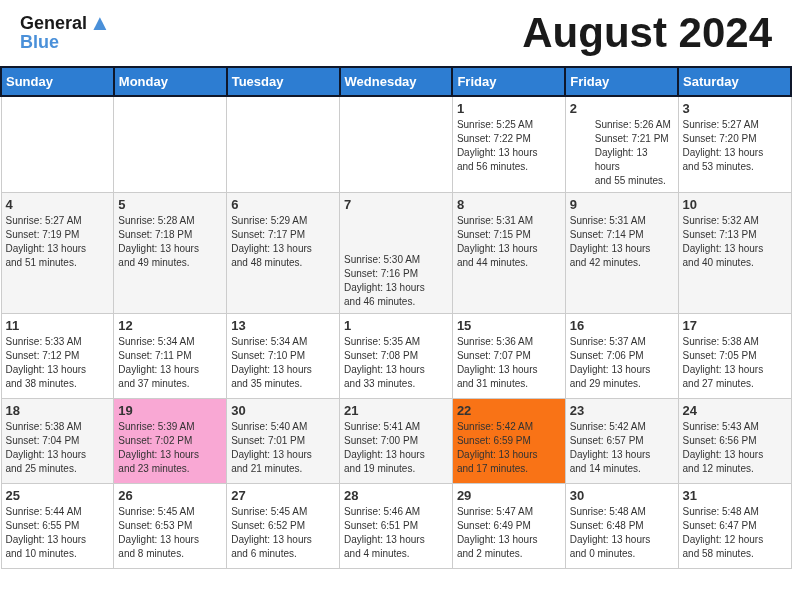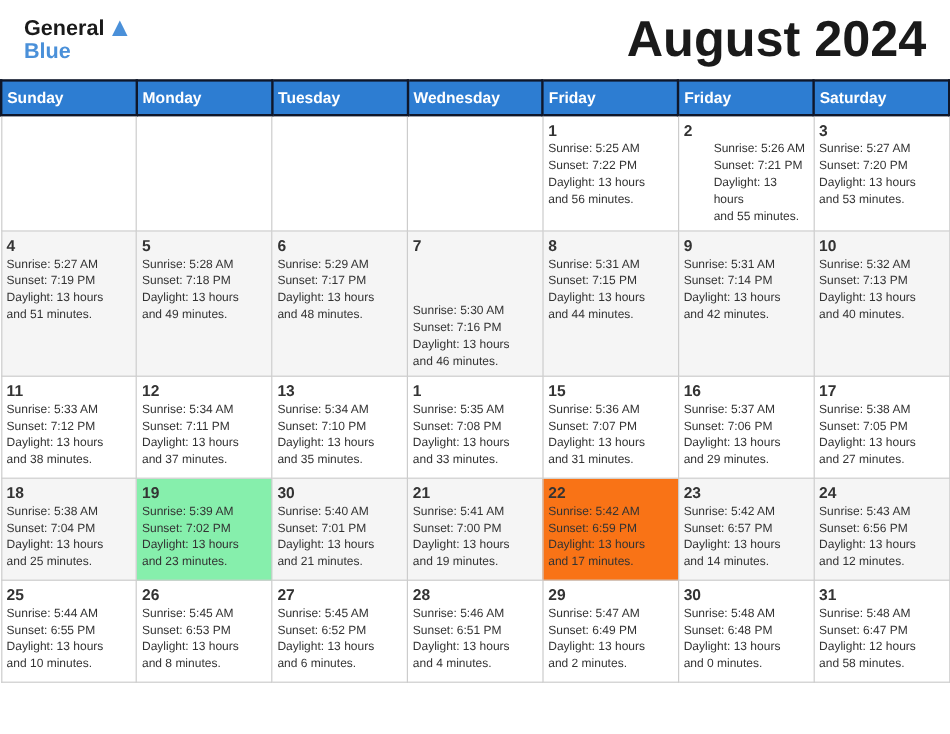--- a/index.html
+++ b/index.html
@@ -181,21 +181,21 @@
         </td>
       </tr>
       <tr class="week-row">
         <td style="background: rgb(245, 245, 245);">
           <div class="day-num">18</div>
           <div class="day-info" style="white-space: pre-line;">Sunrise: 5:38 AM
 Sunset: 7:04 PM
 Daylight: 13 hours
 and 25 minutes.</div>
         </td>
-        <td style="background: #86efac;">
+        <td style="background: #f9a8d4;">
           <div class="day-num">19</div>
           <div class="day-info" style="white-space: pre-line;">Sunrise: 5:39 AM
 Sunset: 7:02 PM
 Daylight: 13 hours
 and 23 minutes.</div>
         </td>
         <td style="background: rgb(245, 245, 245);">
           <div class="day-num">30</div>
           <div class="day-info" style="white-space: pre-line;">Sunrise: 5:40 AM
 Sunset: 7:01 PM

